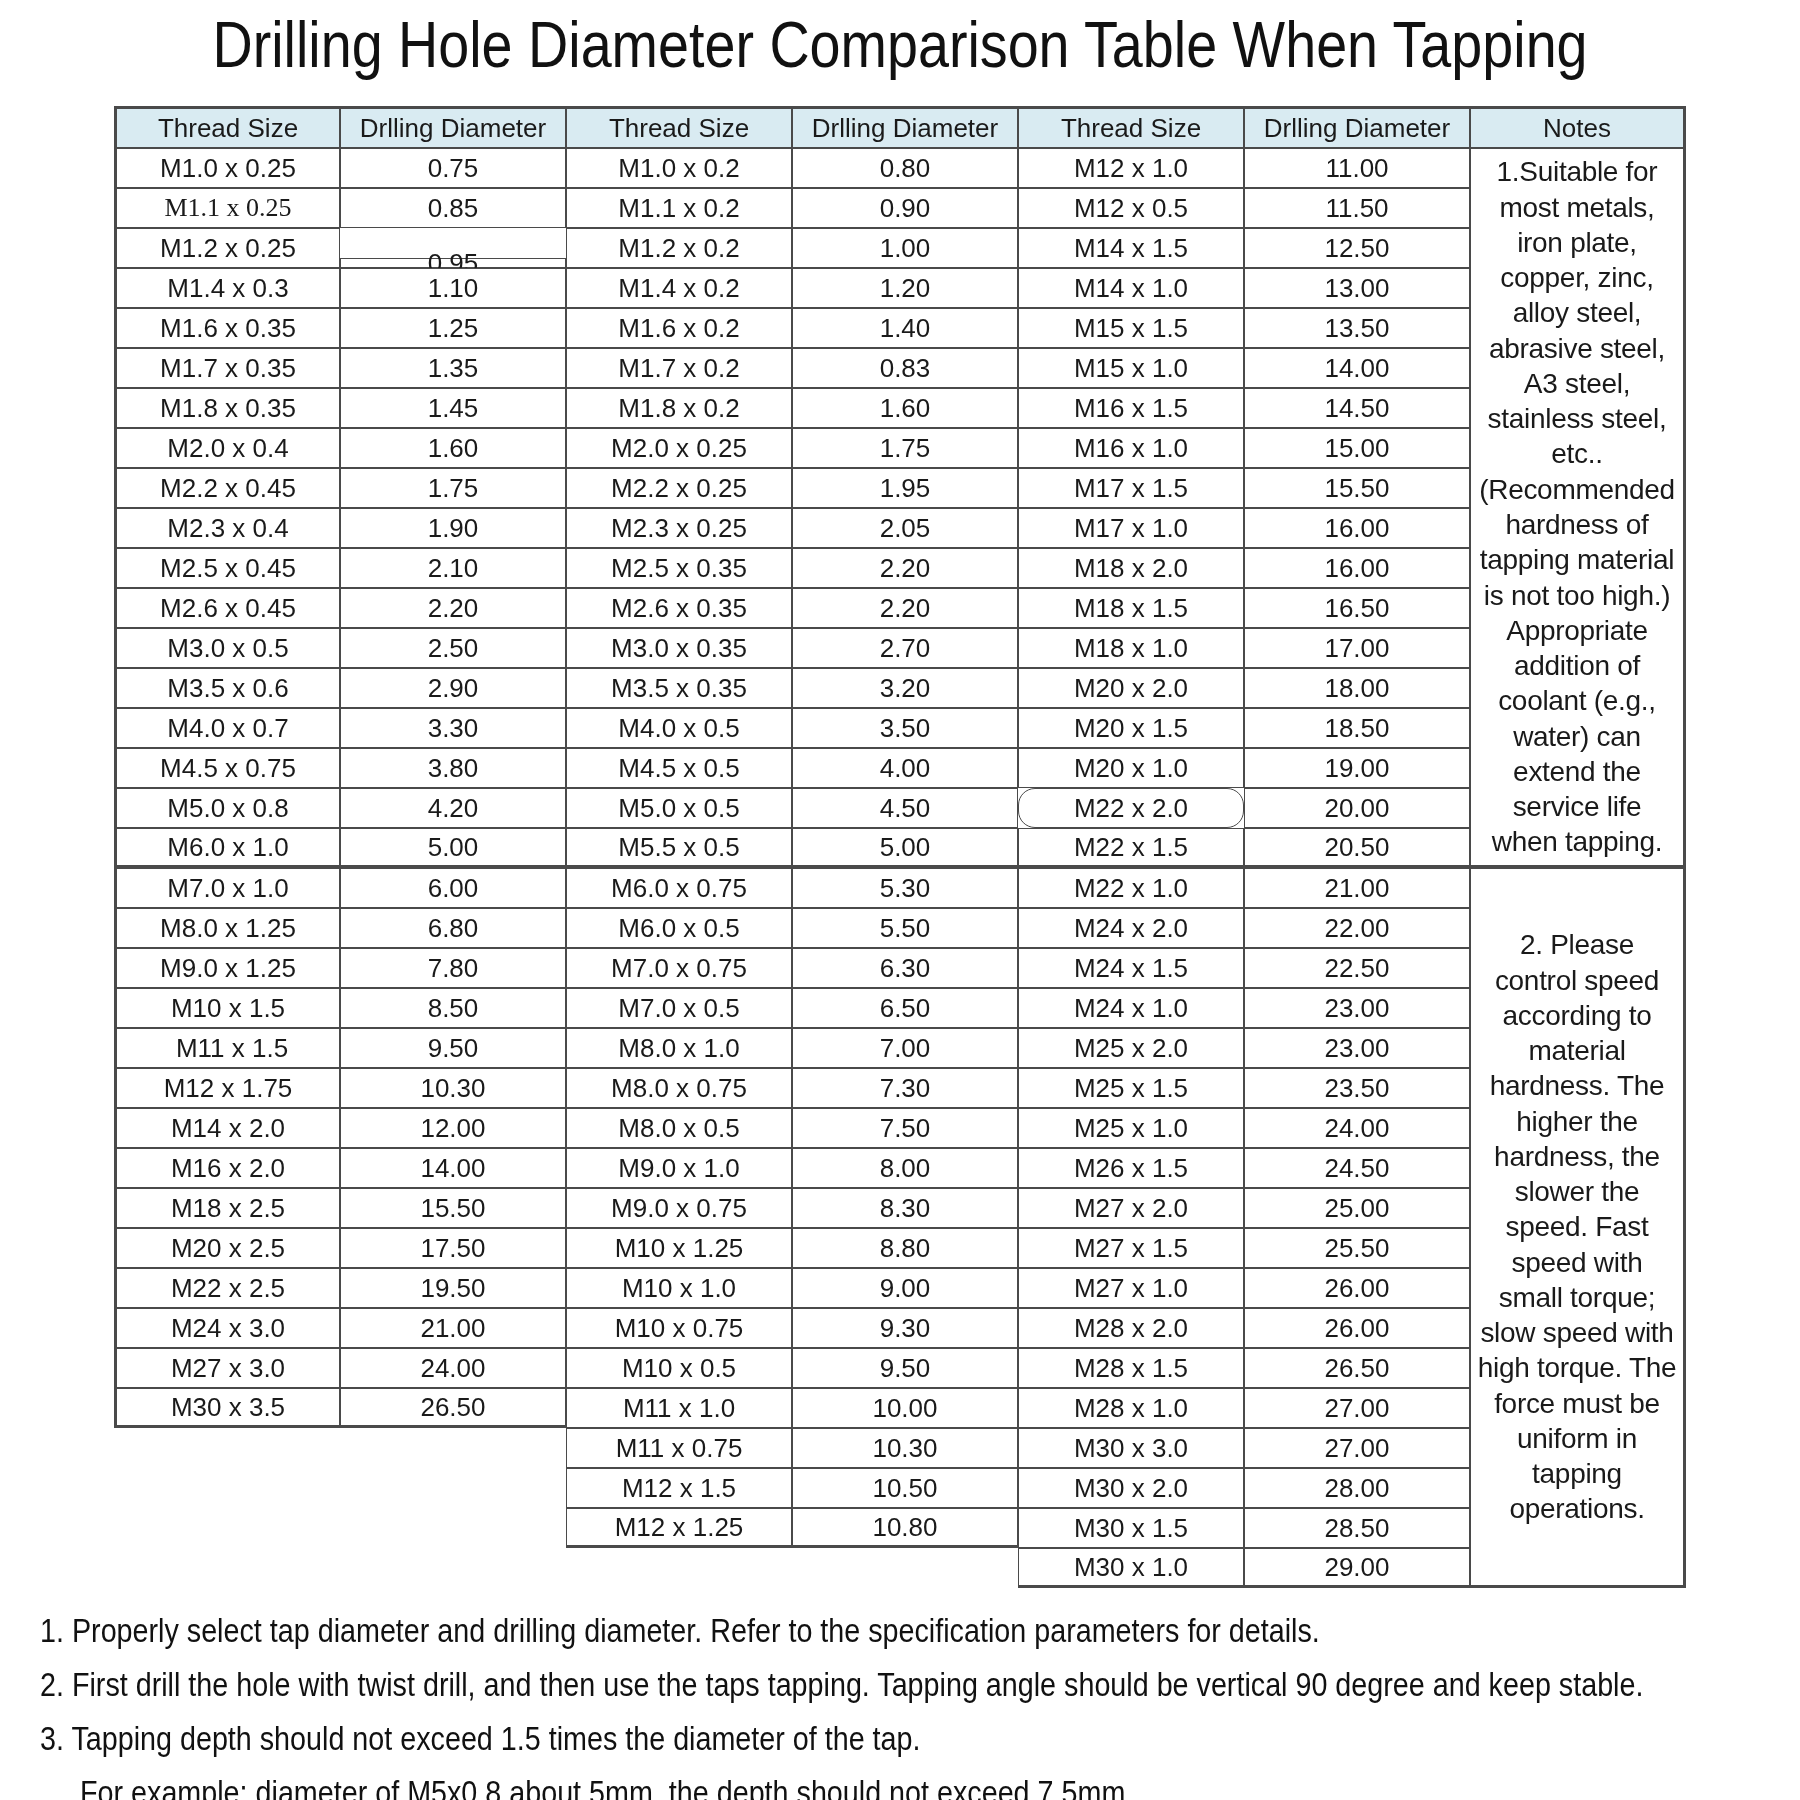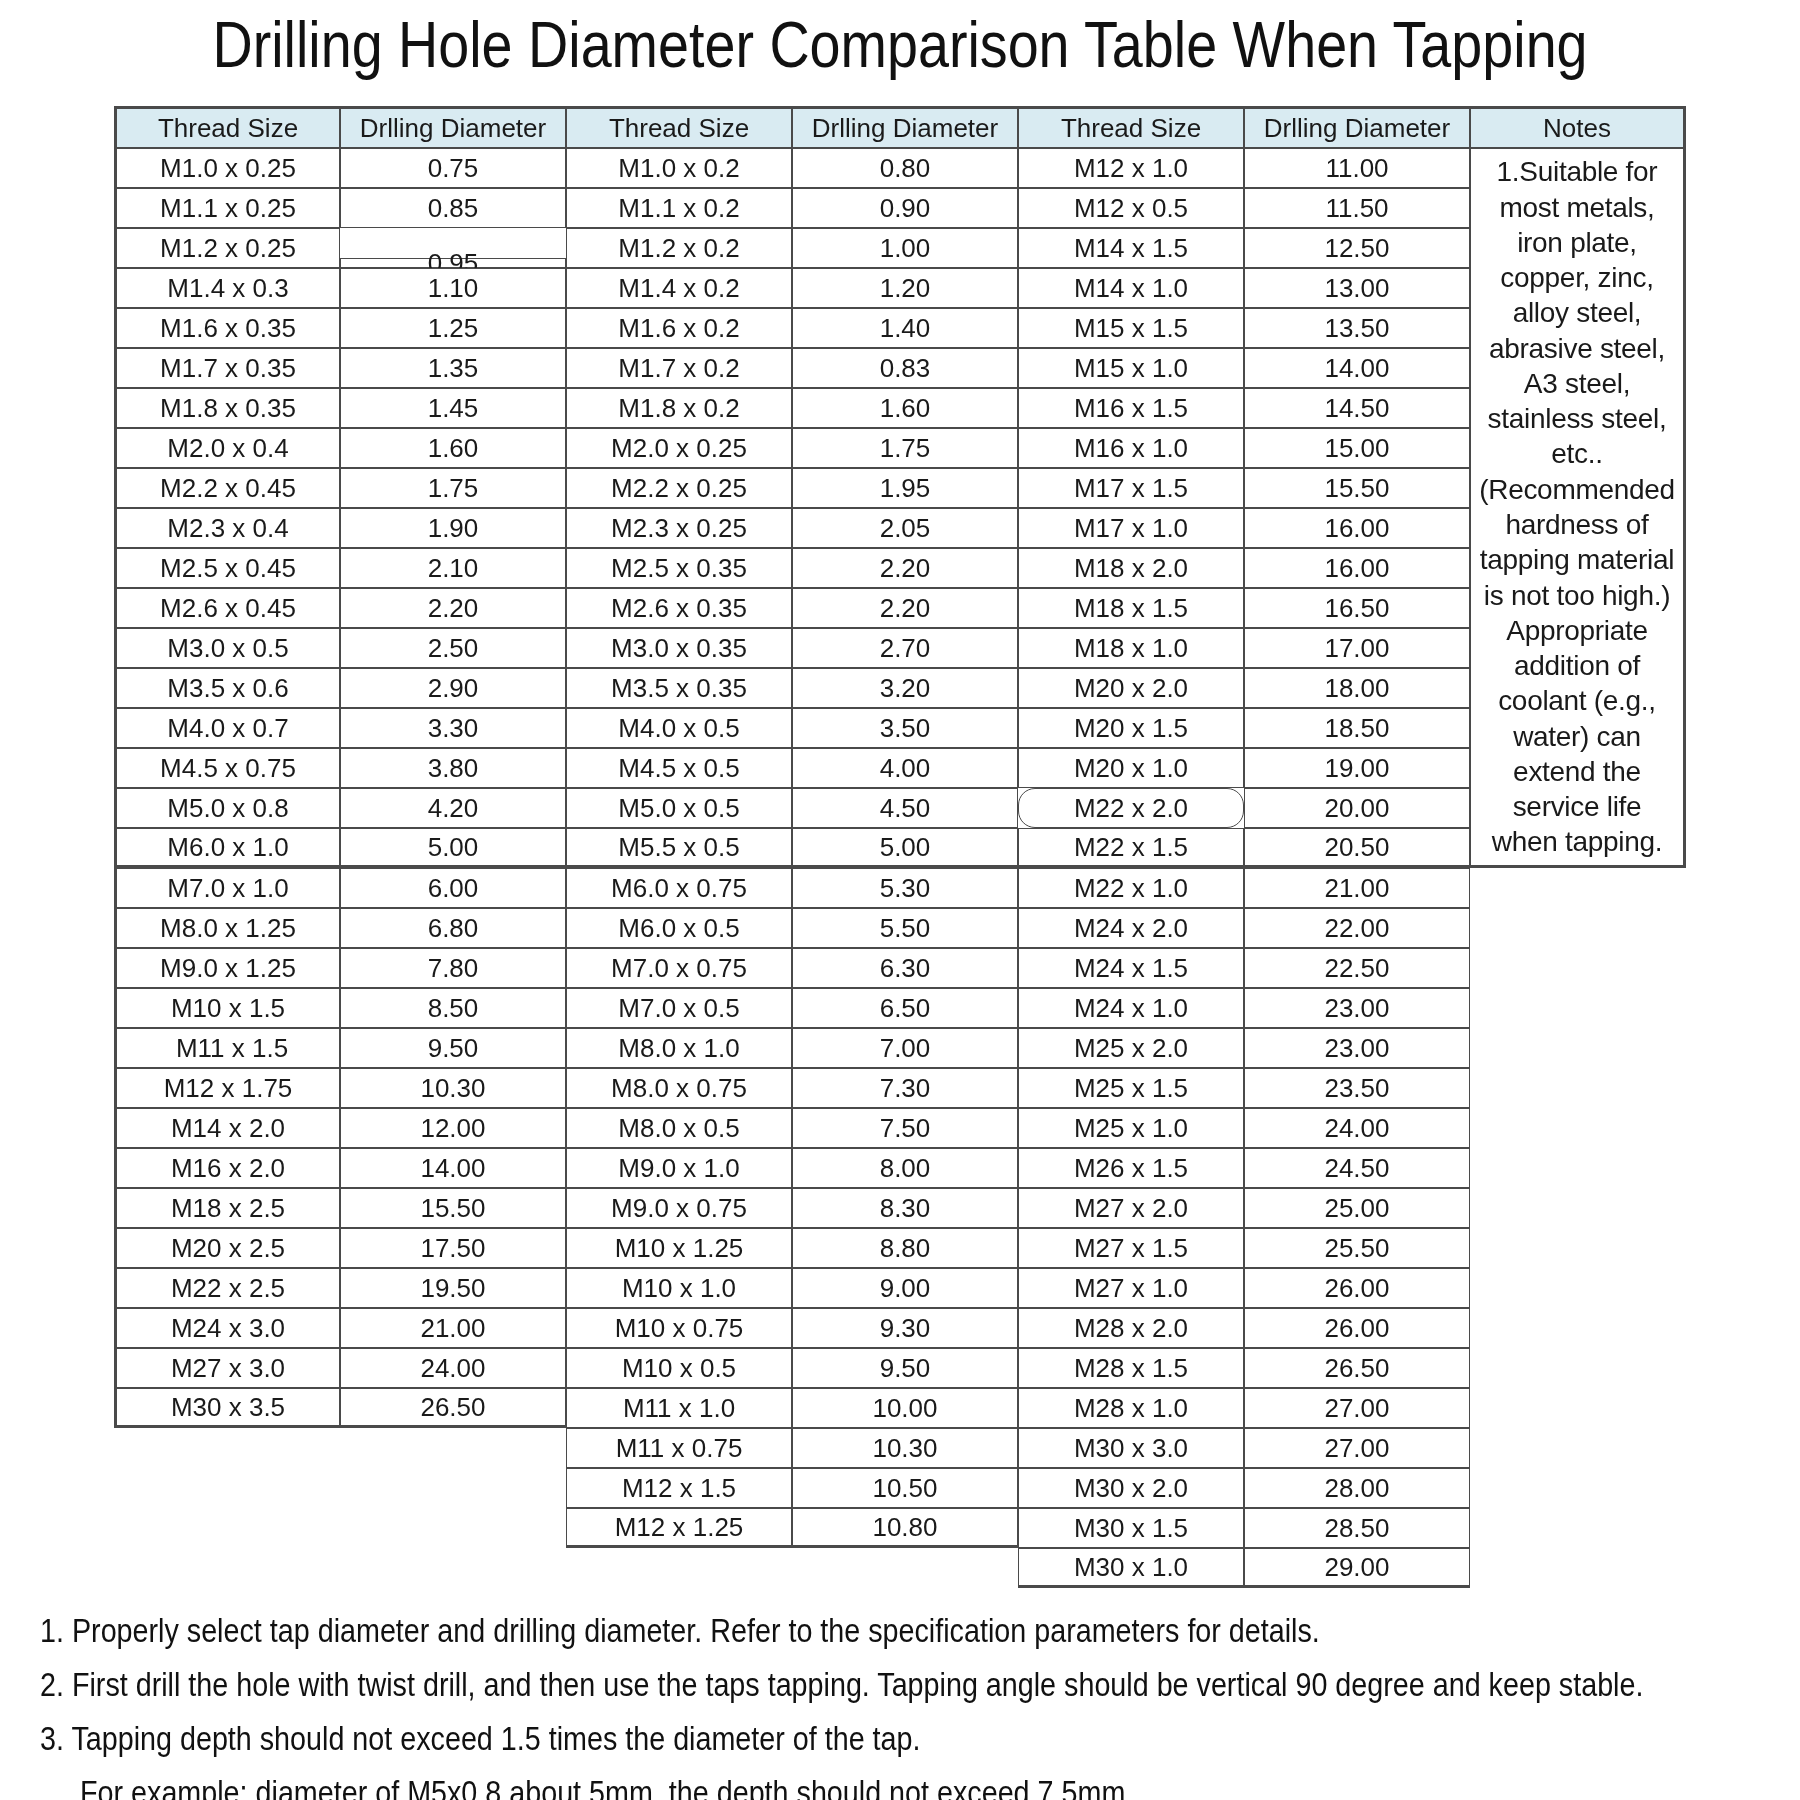--- a/index.html
+++ b/index.html
@@ -54,27 +54,28 @@
 <div class="grid" id="grid">
   <div class="hcell e-t e-l" style="grid-row:1;grid-column:1">Thread Size</div>
   <div class="hcell e-t" style="grid-row:1;grid-column:2">Drlling Diameter</div>
   <div class="hcell e-t" style="grid-row:1;grid-column:3">Thread Size</div>
   <div class="hcell e-t" style="grid-row:1;grid-column:4">Drlling Diameter</div>
   <div class="hcell e-t" style="grid-row:1;grid-column:5">Thread Size</div>
   <div class="hcell e-t" style="grid-row:1;grid-column:6">Drlling Diameter</div>
   <div class="hcell e-t e-r" style="grid-row:1;grid-column:7">Notes</div>
 
   <div class="note-cell note1 e-r e-b">1.Suitable for most metals, iron plate, copper, zinc, alloy steel, abrasive steel, A3 steel, stainless steel, etc..(Recommended hardness of tapping material is not too high.) Appropriate addition of coolant (e.g., water) can extend the service life when tapping.</div>
+  <div class="note-cell note2 e-r e-b">2. Please control speed according to material hardness. The higher the hardness, the slower the speed. Fast speed with small torque; slow speed with high torque. The force must be uniform in tapping operations.</div>
 <div class="cell e-l" style="grid-area: 2 / 1;">M1.0 x 0.25</div>
     <div class="cell" style="grid-area: 2 / 2;">0.75</div>
     <div class="cell" style="grid-area: 2 / 3;">M1.0 x 0.2</div>
     <div class="cell" style="grid-area: 2 / 4;">0.80</div>
     <div class="cell" style="grid-area: 2 / 5;">M12 x 1.0</div>
     <div class="cell" style="grid-area: 2 / 6;">11.00</div>
-    <div class="cell e-l" style="grid-area: 3 / 1;">M1.1 x 0.25</div>
+    <div class="cell e-l" style="grid-area: 3 / 1; font-family: Liberation Serif, serif;">M1.1 x 0.25</div>
     <div class="cell" style="grid-area: 3 / 2;">0.85</div>
     <div class="cell" style="grid-area: 3 / 3;">M1.1 x 0.2</div>
     <div class="cell" style="grid-area: 3 / 4;">0.90</div>
     <div class="cell" style="grid-area: 3 / 5;">M12 x 0.5</div>
     <div class="cell" style="grid-area: 3 / 6;">11.50</div>
     <div class="cell e-l" style="grid-area: 4 / 1;">M1.2 x 0.25</div>
     <div class="cell" style="grid-area: 4 / 2; margin-top: 30px;">0.95</div>
     <div class="cell" style="grid-area: 4 / 3;">M1.2 x 0.2</div>
     <div class="cell" style="grid-area: 4 / 4;">1.00</div>
     <div class="cell" style="grid-area: 4 / 5;">M14 x 1.5</div>

